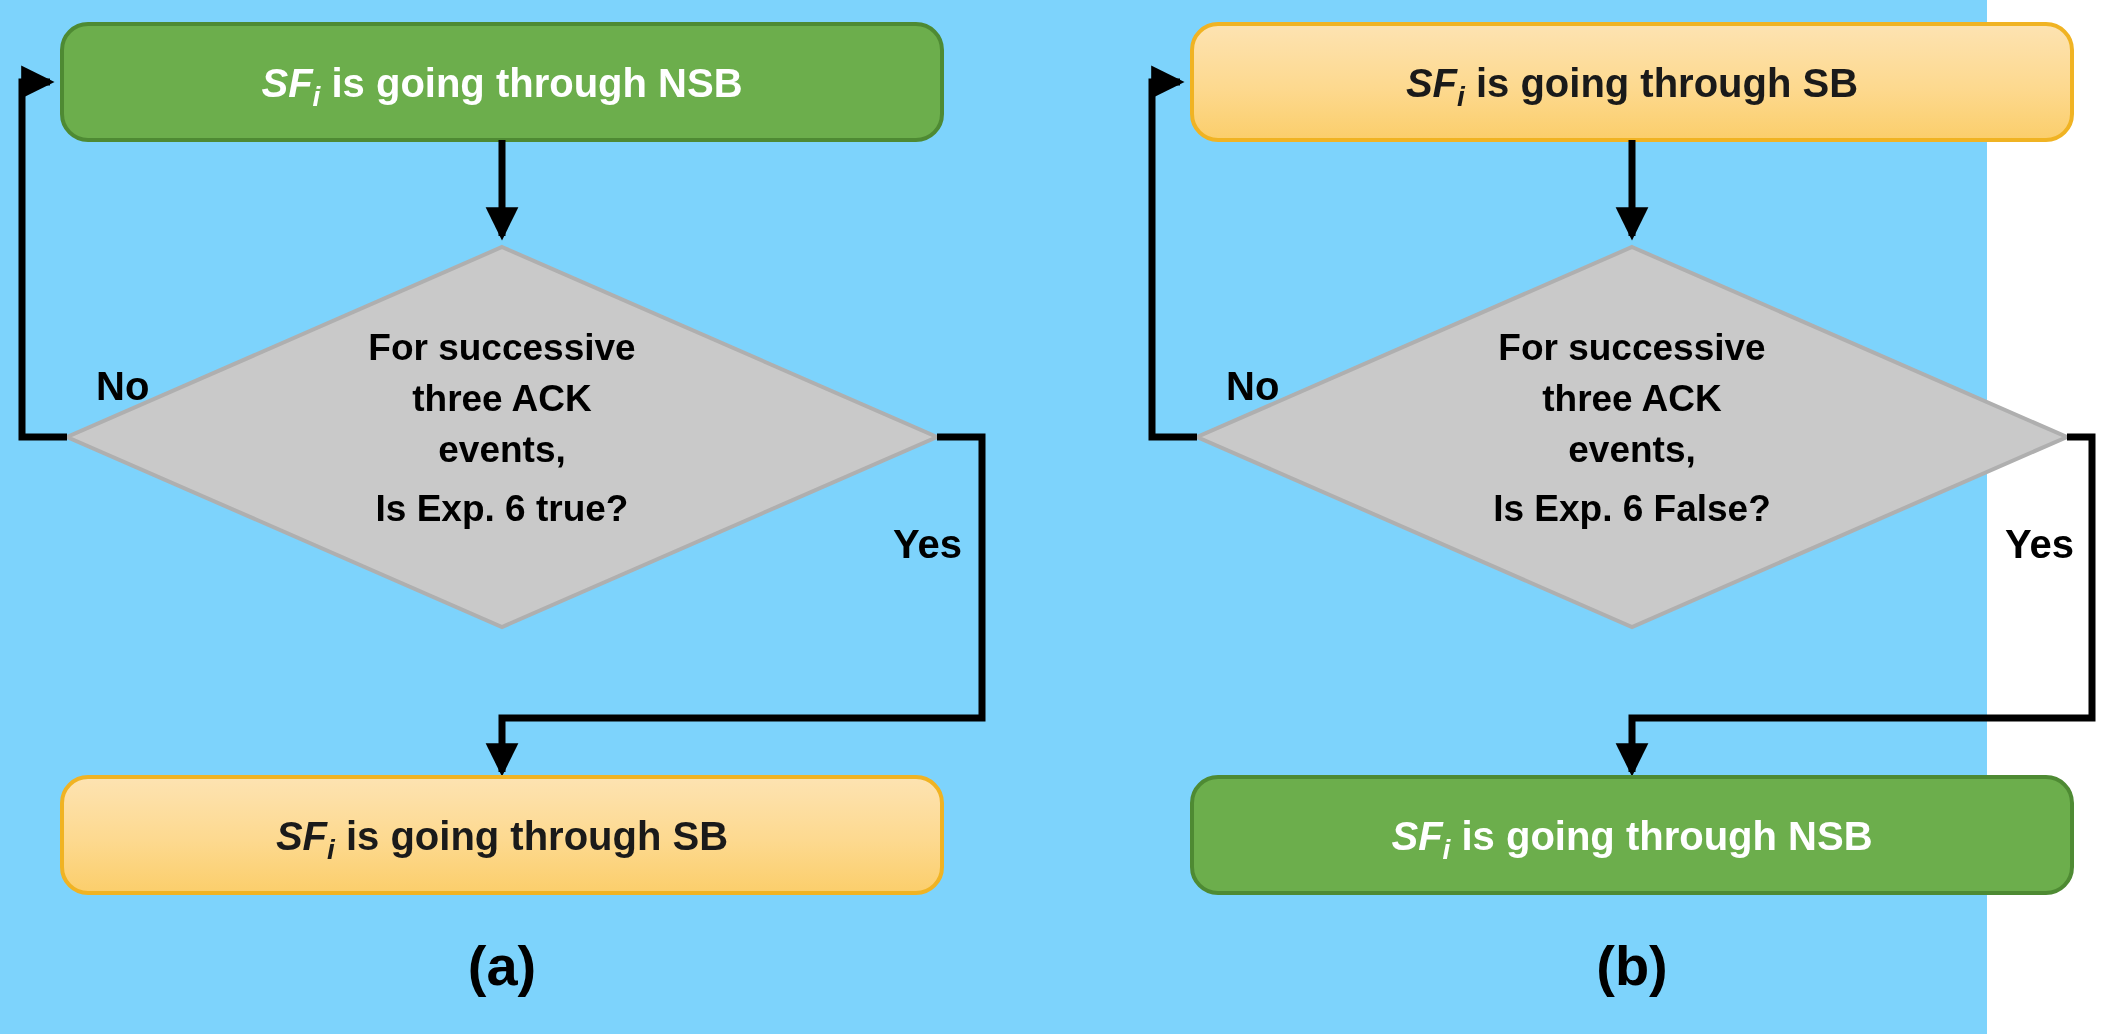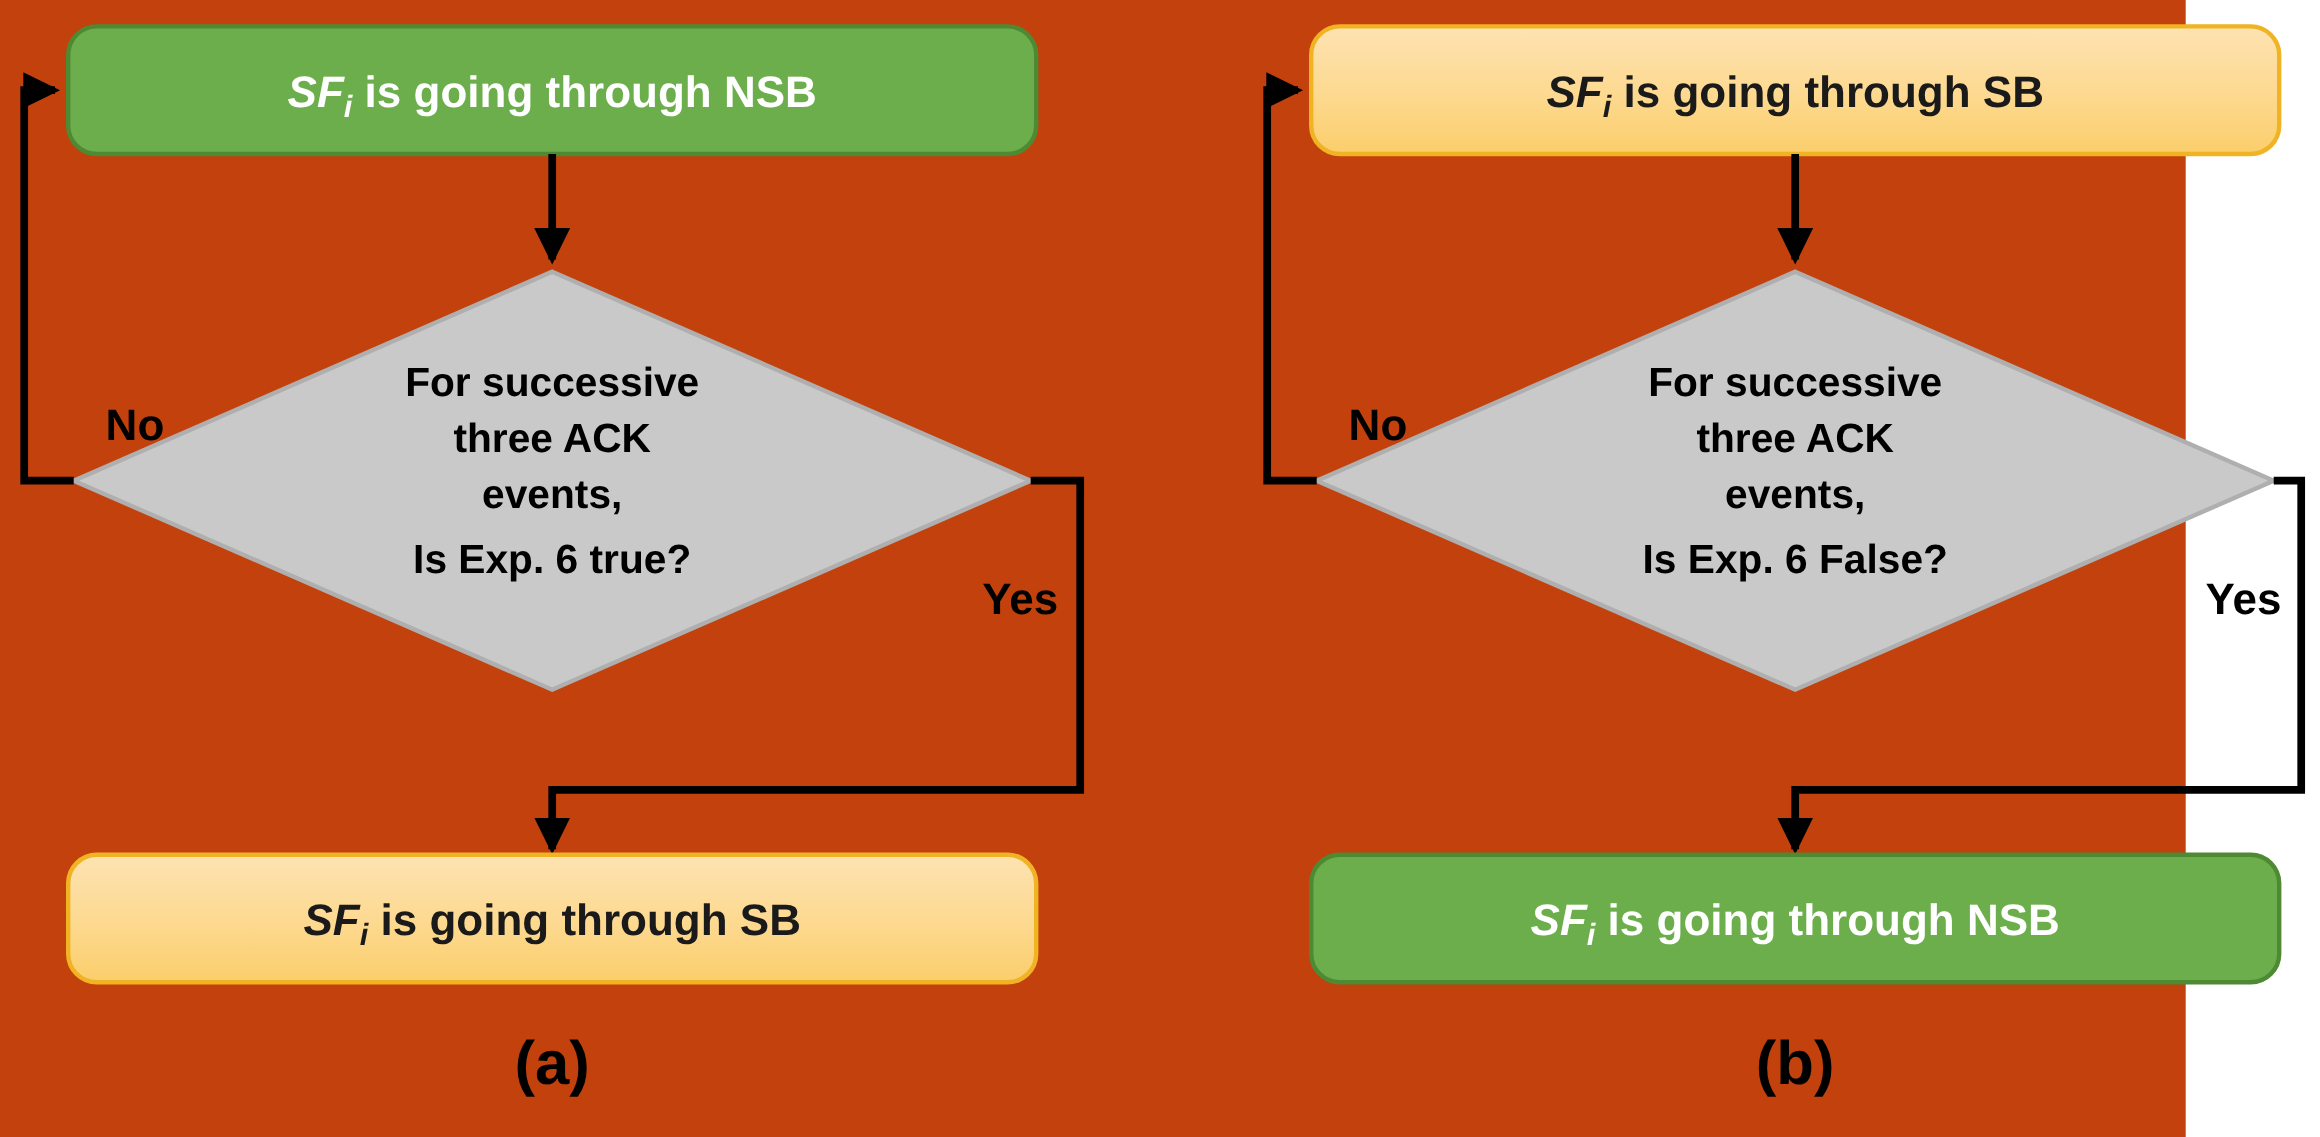--- a/index.html
+++ b/index.html
@@ -10,21 +10,21 @@
   body {
     width: 2109px;
     height: 1034px;
     overflow: hidden;
     font-family: "Liberation Sans", sans-serif;
   }
   #diagram-root {
     position: relative;
     width: 1987px;
     height: 1034px;
-    background: #c2410c;
+    background: #7dd3fc;
   }
   svg.flow-svg {
     position: absolute;
     top: 0;
     left: 0;
     width: 2109px;
     height: 1034px;
     display: block;
   }
   .proc-text {

